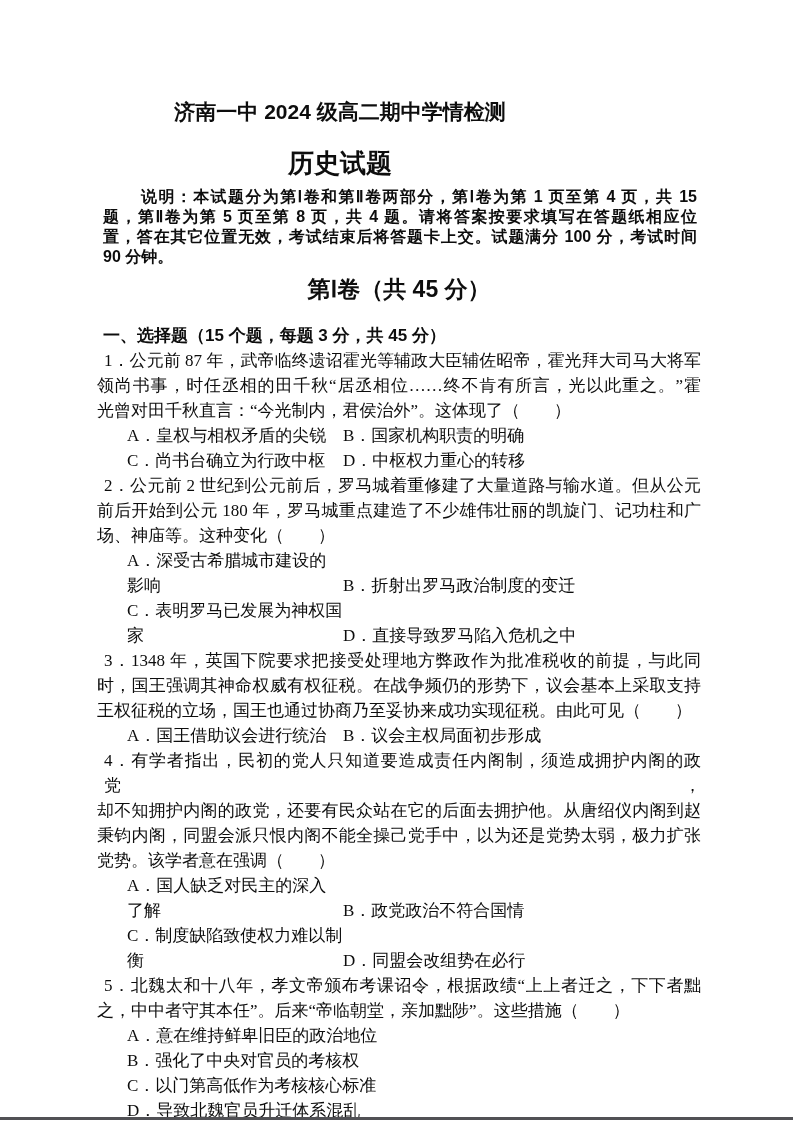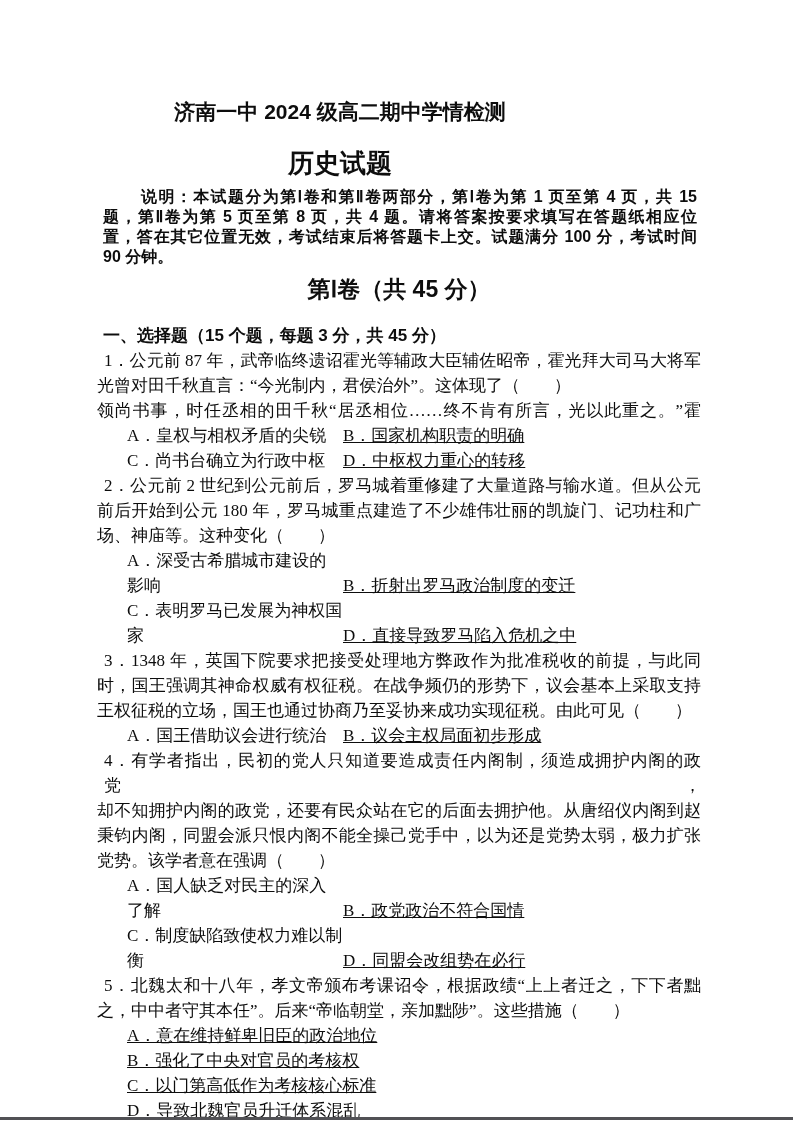--- a/index.html
+++ b/index.html
@@ -50,21 +50,21 @@
     font-weight: bold; font-size: 17px; line-height: 21px;
   }
 
   
   .questions {
     margin: 2px 0 0 97px; width: 604px;
     font-size: 17px; line-height: 25px;
   }
   .line.first { padding-left: 7px; }
   .line.j { text-align: justify; text-align-last: justify; }
-  .opt-row { padding-left: 30px; text-decoration: underline; }
+  .opt-row { padding-left: 30px; }
   .opt.c1 { display: inline-block; width: 216px; }
 
   
   .bottom-border {
     position: absolute; left: 0; top: 1117px;
     width: 793px; height: 3px;
     background: #515155;
   }
 </style>
 </head>
@@ -84,22 +84,22 @@
       <div class="ins-line">90 分钟。</div>
     </div>
 
   <div class="part-title">第Ⅰ卷（共 45 分）</div>
 
   <div class="subsection-title">一、选择题（15 个题，每题 3 分，共 45 分）</div>
 
   <div class="questions">
       <div>
         <div class="line first j">1．公元前 87 年，武帝临终遗诏霍光等辅政大臣辅佐昭帝，霍光拜大司马大将军</div>
+        <div class="line j">领尚书事，时任丞相的田千秋“居丞相位……终不肯有所言，光以此重之。”霍</div>
         <div class="line">光曾对田千秋直言：“今光制内，君侯治外”。这体现了（　　）</div>
-        <div class="line j">领尚书事，时任丞相的田千秋“居丞相位……终不肯有所言，光以此重之。”霍</div>
         <div class="opt-row"><span class="opt c1">A．皇权与相权矛盾的尖锐</span><span class="opt">B．国家机构职责的明确</span></div>
         <div class="opt-row"><span class="opt c1">C．尚书台确立为行政中枢</span><span class="opt">D．中枢权力重心的转移</span></div>
       </div>
       <div>
         <div class="line first j">2．公元前 2 世纪到公元前后，罗马城着重修建了大量道路与输水道。但从公元</div>
         <div class="line j">前后开始到公元 180 年，罗马城重点建造了不少雄伟壮丽的凯旋门、记功柱和广</div>
         <div class="line">场、神庙等。这种变化（　　）</div>
         <div class="opt-row"><span class="opt c1">A．深受古希腊城市建设的影响</span><span class="opt">B．折射出罗马政治制度的变迁</span></div>
         <div class="opt-row"><span class="opt c1">C．表明罗马已发展为神权国家</span><span class="opt">D．直接导致罗马陷入危机之中</span></div>
       </div>

